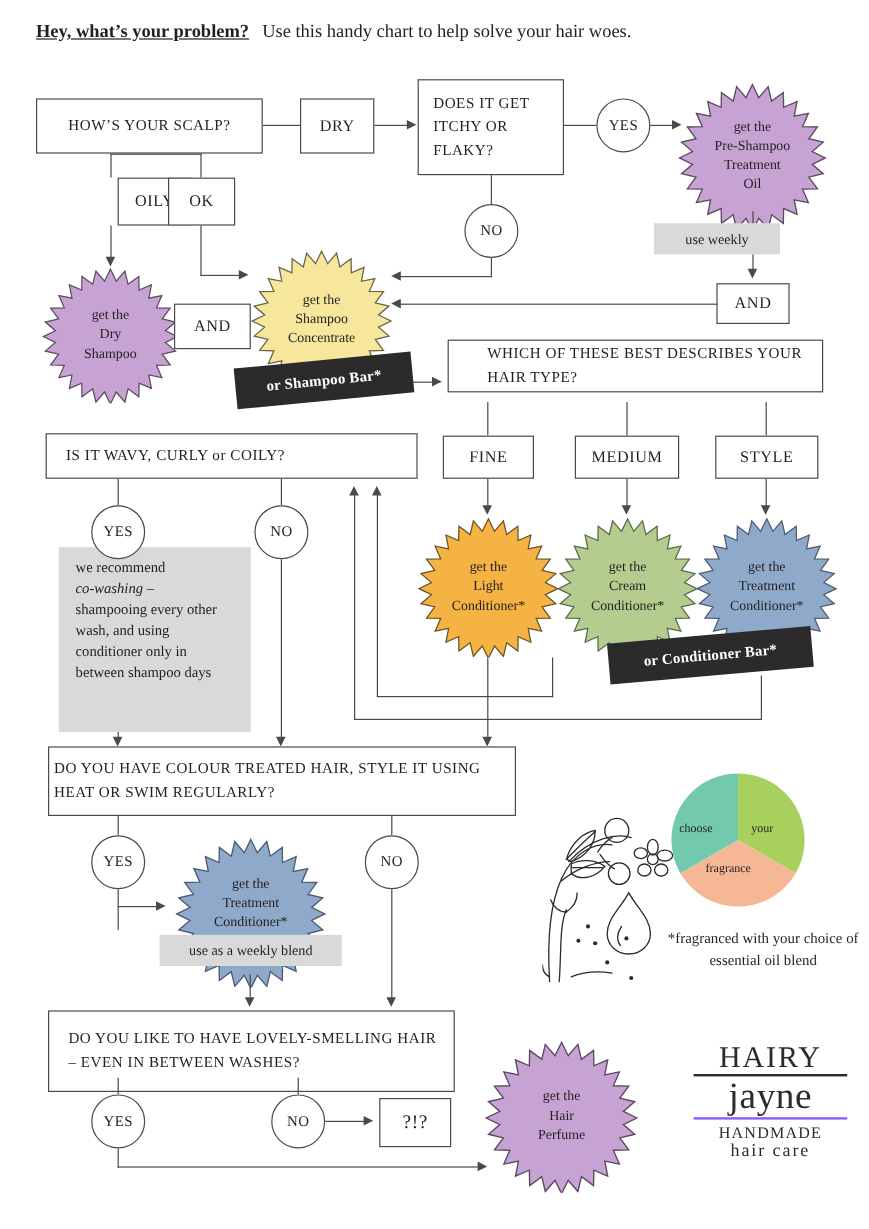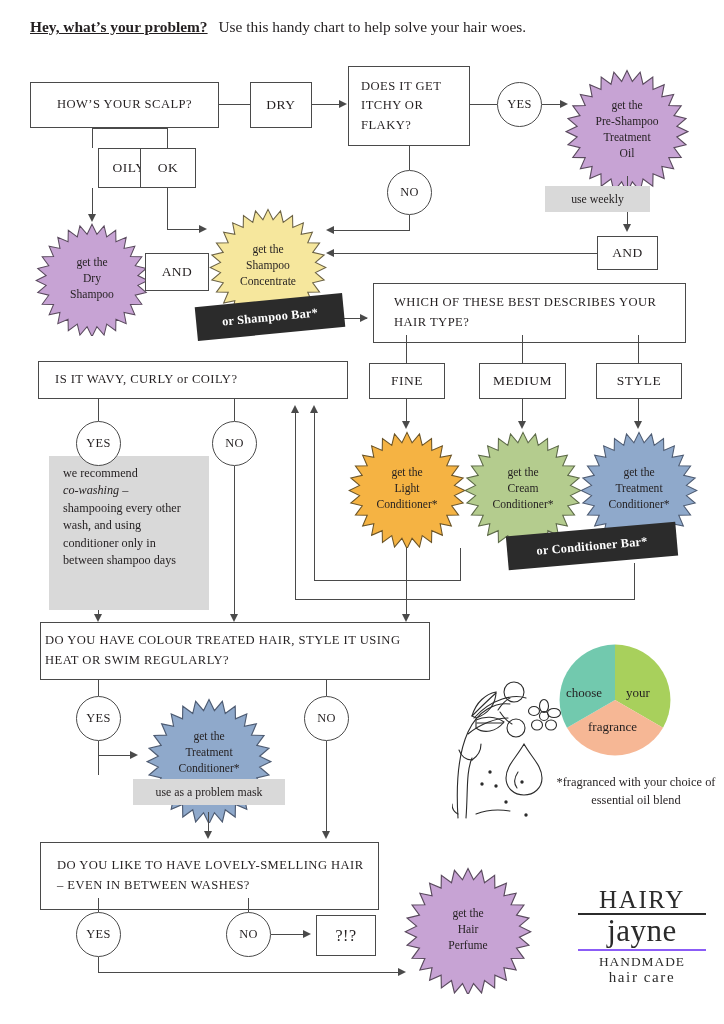--- a/index.html
+++ b/index.html
@@ -38,28 +38,28 @@
   .ar.u{border-left:4.5px solid transparent;border-right:4.5px solid transparent;border-bottom:8px solid #4a4a4a;}
   .ar.r{border-top:4.5px solid transparent;border-bottom:4.5px solid transparent;border-left:8px solid #4a4a4a;}
   .ar.l{border-top:4.5px solid transparent;border-bottom:4.5px solid transparent;border-right:8px solid #4a4a4a;}
 
   
   #hdr{position:absolute;left:30px;top:18px;width:680px;font-size:15.4px;white-space:nowrap;}
   #hdr .b{font-weight:bold;text-decoration:underline;}
 
   
   #pie{position:absolute;left:556px;top:641px;width:118px;height:118px;}
-  .pie-lab{position:absolute;font-size:13px;z-index:5;}
+  .pie-lab{position:absolute;font-size:10px;z-index:5;}
 
   
   #footnote{position:absolute;left:556px;top:774px;width:160px;font-size:12.4px;
             line-height:1.42;text-align:center;}
   #logo{position:absolute;left:578px;top:869px;width:128px;text-align:center;color:#2b2b2b;}
   #logo .l1{font-size:25px;letter-spacing:1.6px;border-bottom:2px solid #2b2b2b;
-            padding-bottom:1px;line-height:1;margin-top:18px;}
+            padding-bottom:1px;line-height:1;}
   #logo .l2{font-size:31px;letter-spacing:.5px;border-bottom:2px solid #8b5cf6;
             line-height:1.05;padding-bottom:1px;}
   #logo .l3{font-size:13.4px;letter-spacing:1px;line-height:1.15;margin-top:3px;}
   #logo .l4{font-size:15px;letter-spacing:1.6px;line-height:1.1;}
 
   #plant{position:absolute;left:452px;top:668px;width:112px;height:152px;}
 </style>
 </head>
 <body>
 
@@ -168,21 +168,21 @@
 Concentrate</span>
   </div>
 
   <div class="tag" style="left:196px;top:300px;width:148px;height:34px;transform:rotate(-5.5deg);">
     <span>or Shampoo Bar*</span>
   </div>
 
   <div class="ln lnh" style="left:344px;top:318px;width:23px;"></div>
   <div class="ar r" style="left:360px;top:314px;"></div>
 
-  <div class="box left" style="left:373px;top:283px;width:313px;height:60px;padding-left:20px;padding-right:10px;">
+  <div class="box left" style="left:373px;top:283px;width:313px;height:44px;padding-left:32px;padding-right:10px;">
     <span class="qtext" style="display:block;">WHICH OF THESE BEST DESCRIBES YOUR HAIR TYPE?</span>
   </div>
 
   <div class="ln lnv" style="left:406px;top:335px;width:1.2px;height:28px;"></div>
   <div class="ln lnv" style="left:522px;top:335px;width:1.2px;height:28px;"></div>
   <div class="ln lnv" style="left:638px;top:335px;width:1.2px;height:28px;"></div>
 
   <div class="box" style="left:369px;top:363px;width:76px;height:36px;">
     <span class="lbl">FINE</span>
   </div>
@@ -290,21 +290,21 @@
 
   <div class="burst" style="left:146px;top:697px;width:126px;height:126px;">
     <svg viewBox="0 0 100 100">
       <polygon points="50,2 54.3,10.8 60.6,3.4 62.9,13.1 70.8,7.3 71,17.3 80,13.4 78.1,23.2 87.6,21.3 83.7,30.3 93.7,30.5 87.9,38.4 97.6,40.7 90.2,47 99,51.3 90.2,55.6 97.6,61.9 87.9,64.2 93.7,72.1 83.7,72.3 87.6,81.3 78.1,79.4 80,89.2 71,85.3 70.8,95.3 62.9,89.5 60.6,99.2 54.3,91.8 50,100.6 45.7,91.8 39.4,99.2 37.1,89.5 29.2,95.3 29,85.3 20,89.2 21.9,79.4 12.4,81.3 16.3,72.3 6.3,72.1 12.1,64.2 2.4,61.9 9.8,55.6 1,51.3 9.8,47 2.4,40.7 12.1,38.4 6.3,30.5 16.3,30.3 12.4,21.3 21.9,23.2 20,13.4 29,17.3 29.2,7.3 37.1,13.1 39.4,3.4 45.7,10.8" fill="#8fa9cb" stroke="#4e5c73" stroke-width="0.9"></polygon>
     </svg>
     <span class="btxt" style="white-space:pre-line;margin-top:-14px;">get the
 Treatment
 Conditioner*</span>
   </div>
   <div class="grey" style="left:133px;top:779px;width:152px;height:26px;">
-    <span>use as a problem mask</span>
+    <span>use as a weekly blend</span>
   </div>
   <div class="ln lnv" style="left:208px;top:812px;width:1.2px;height:25px;"></div>
   <div class="ar d" style="left:204px;top:831px;"></div>
 
   <div class="box left" style="left:40px;top:842px;width:339px;height:68px;padding-left:16px;padding-right:10px;">
     <span class="qtext" style="display:block;">DO YOU LIKE TO HAVE LOVELY-SMELLING HAIR – EVEN IN BETWEEN WASHES?</span>
   </div>
 
   <div class="ln lnv" style="left:98px;top:898px;width:1.2px;height:14px;"></div>
   <div class="circ" style="left:76px;top:912px;width:45px;height:45px;">

